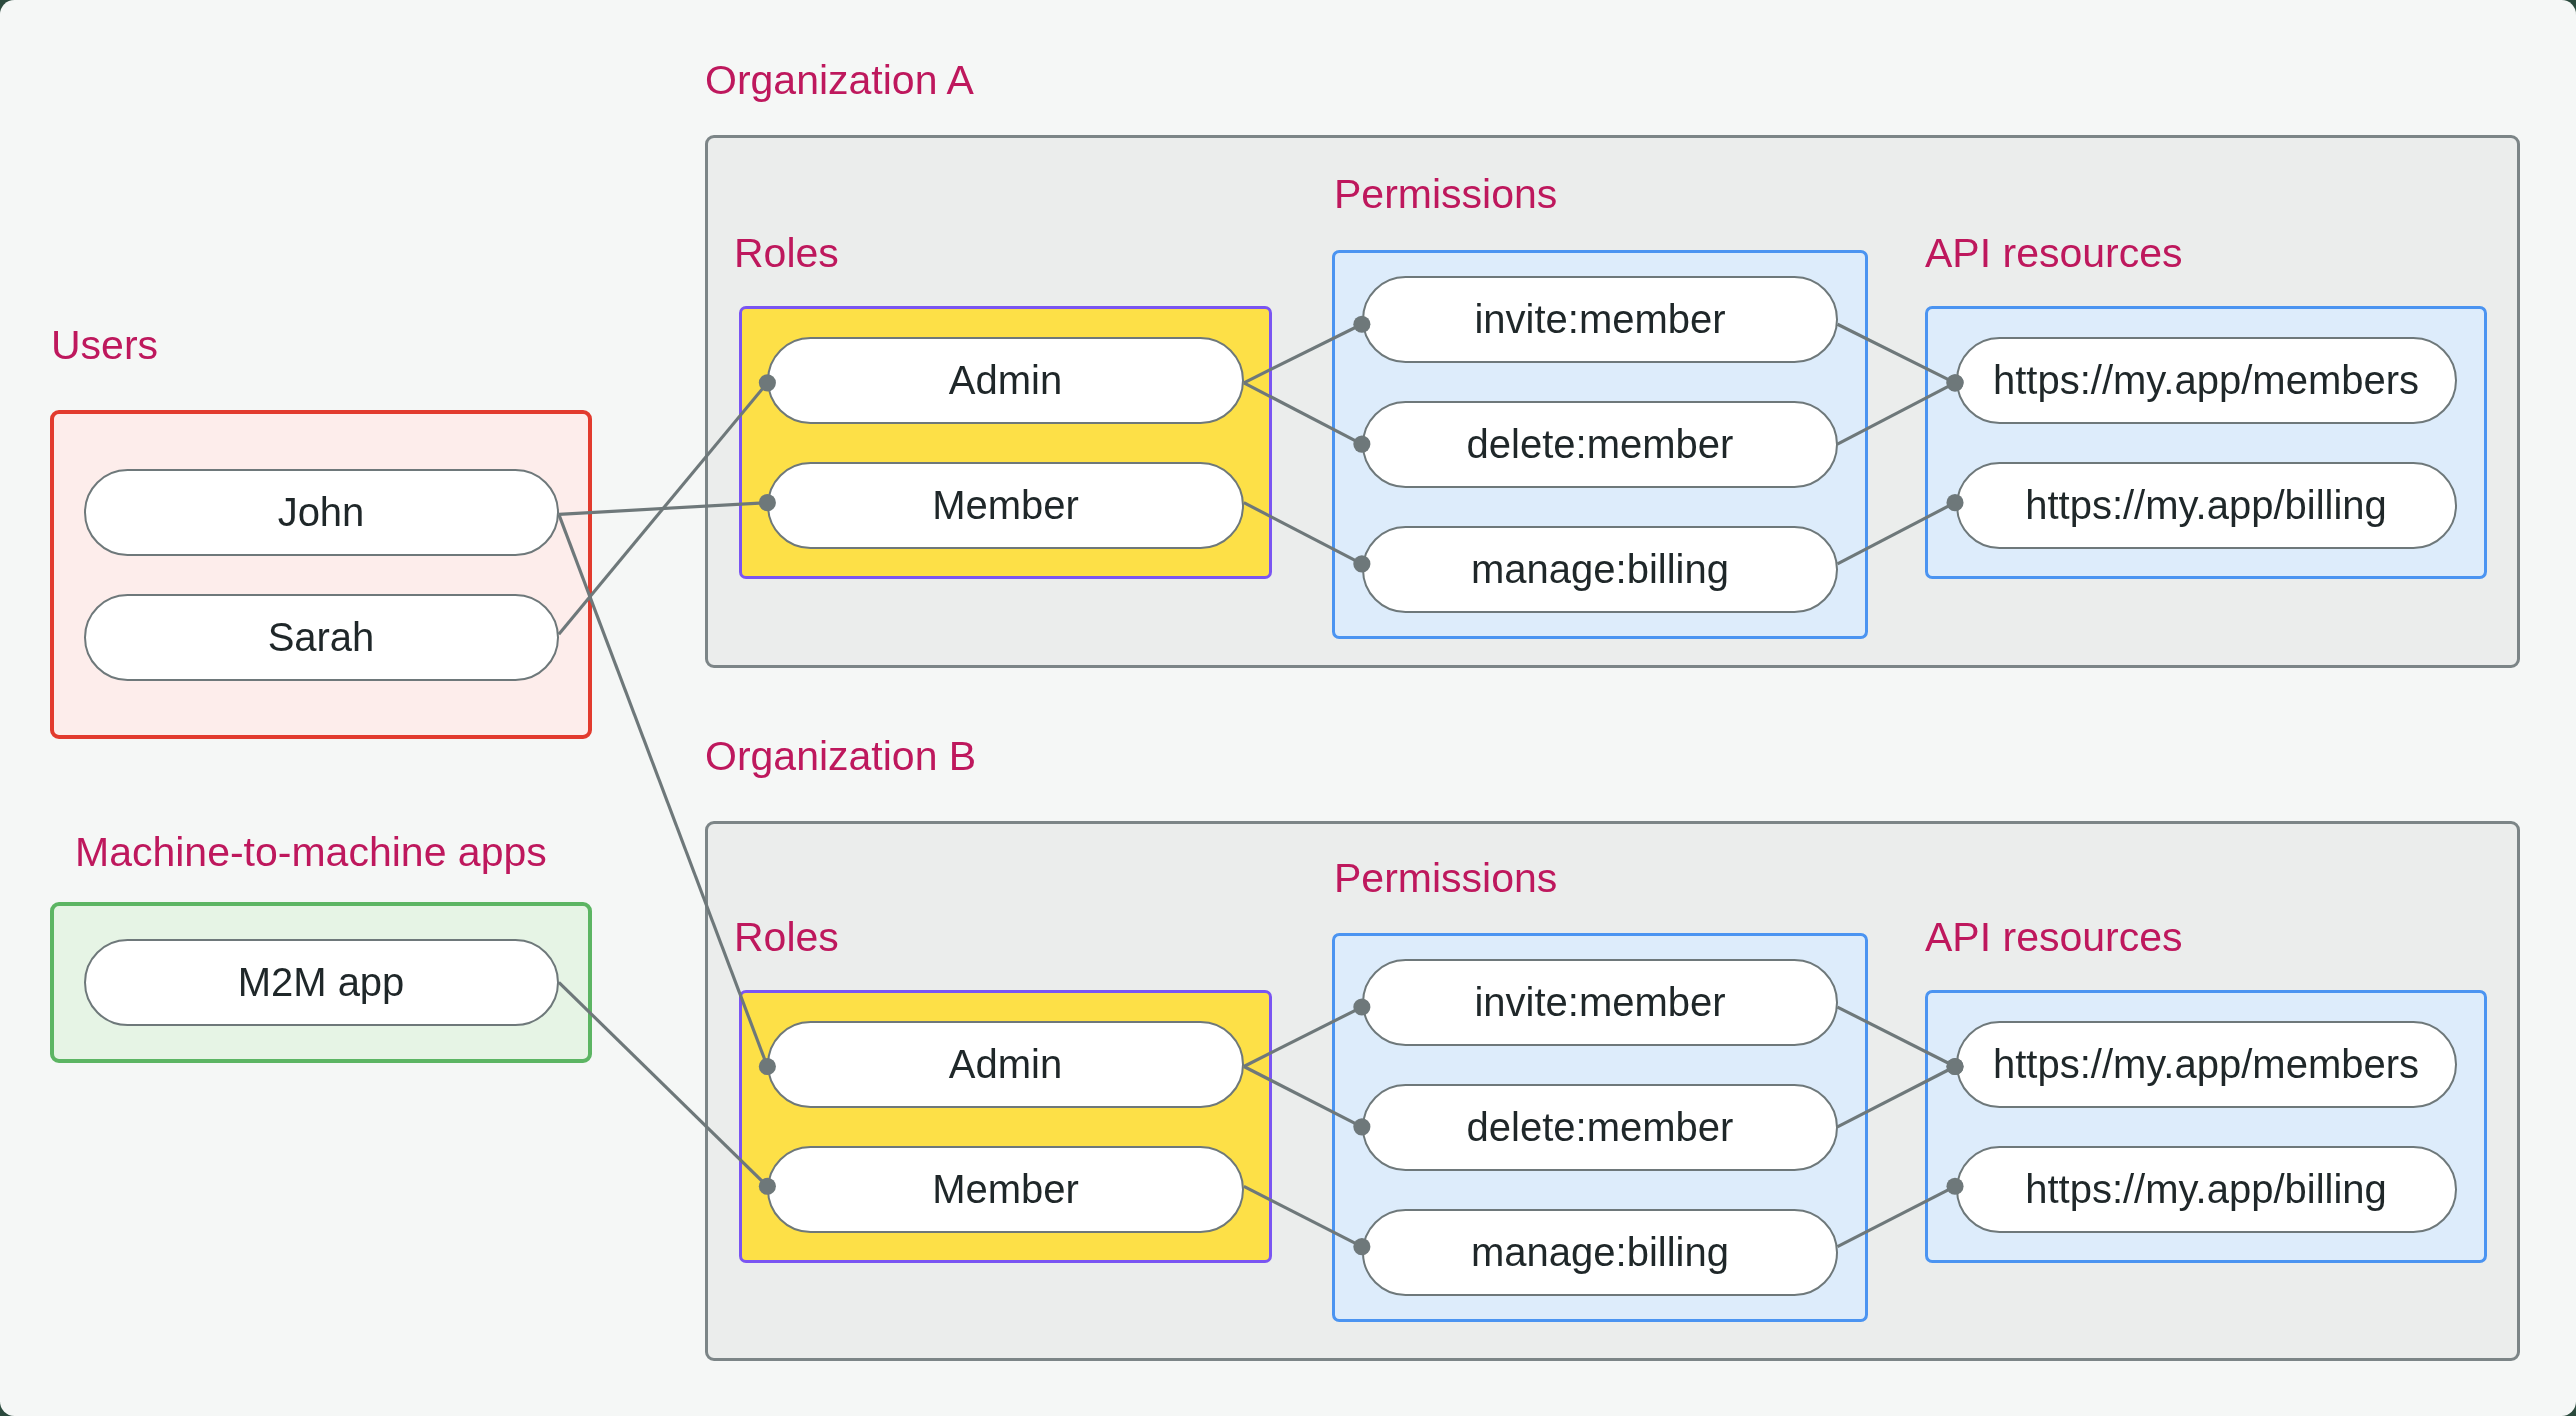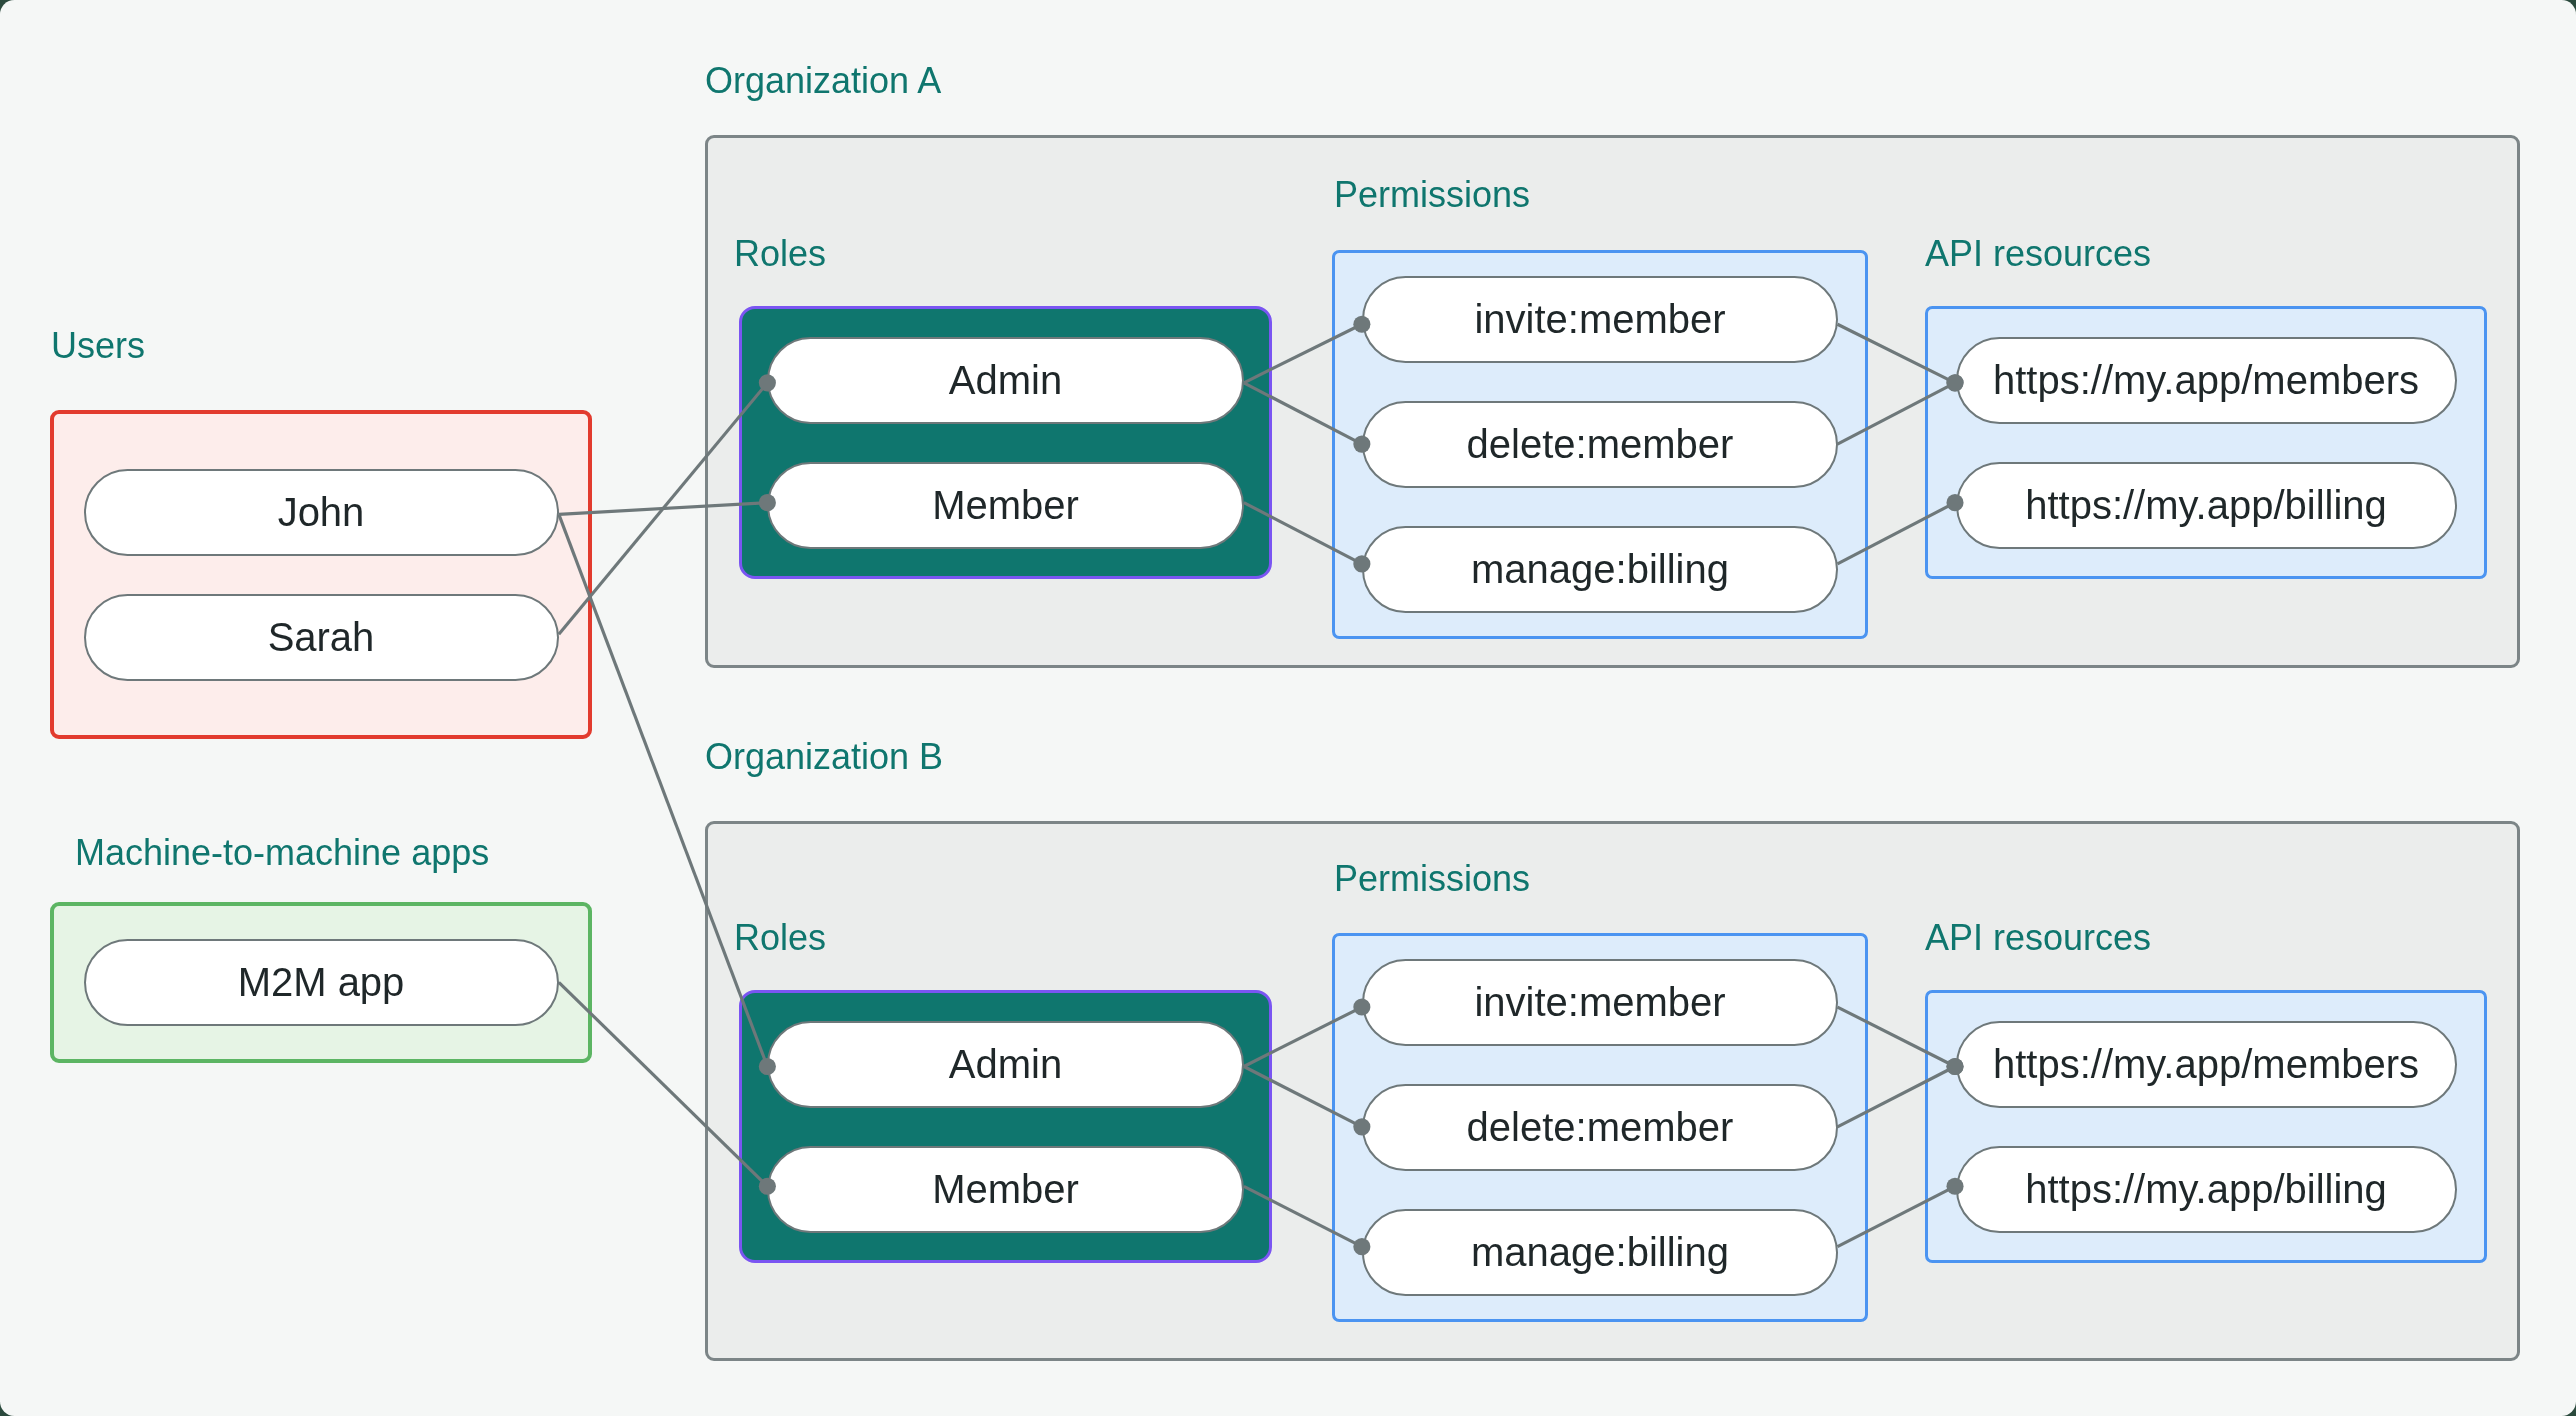--- a/index.html
+++ b/index.html
@@ -11,38 +11,38 @@
     position: relative;
     width: 2576px;
     height: 1416px;
     background: #f5f7f6;
     border-radius: 14.4px;
     overflow: hidden;
     color: #1f2729;
   }
   .label {
     position: absolute;
-    font-size: 36px;
+    font-size: 41px;
     line-height: 49px;
-    color: #0f766e;
+    color: #be185d;
     white-space: nowrap;
   }
   .group {
     position: absolute;
     display: flex;
     flex-direction: column;
     align-items: center;
     justify-content: center;
     gap: 38px;
     border-radius: 9px;
   }
   .group.red    { background: #fdedeb; border: 4.5px solid #e23b2e; }
   .group.green  { background: #e6f4e5; border: 4.5px solid #5cb563; }
   .group.gray   { background: #ebedec; border: 3.6px solid #7c8587; }
-  .group.purple { background: #0f766e; border: 3.6px solid #7a55f2; border-radius: 16px; text-align: center; }
+  .group.purple { background: #fde047; border: 3.6px solid #7a55f2; border-radius: 7px; text-align: center; }
   .group.blue   { background: #ddecfb; border: 3.6px solid #4b94f1; border-radius: 7.2px; }
   .pill {
     display: flex;
     align-items: center;
     justify-content: center;
     height: 87px;
     background: #ffffff;
     border: 2.7px solid #6e787a;
     border-radius: 44px;
     font-size: 40px;

